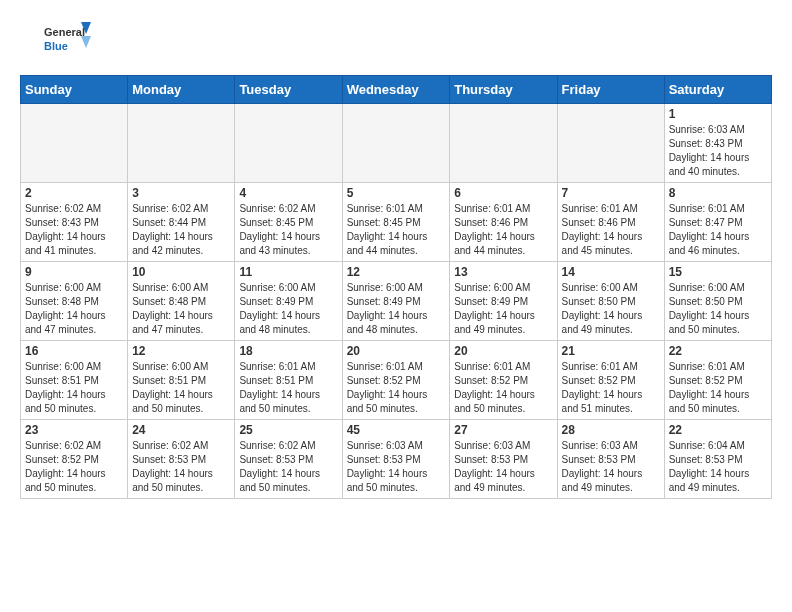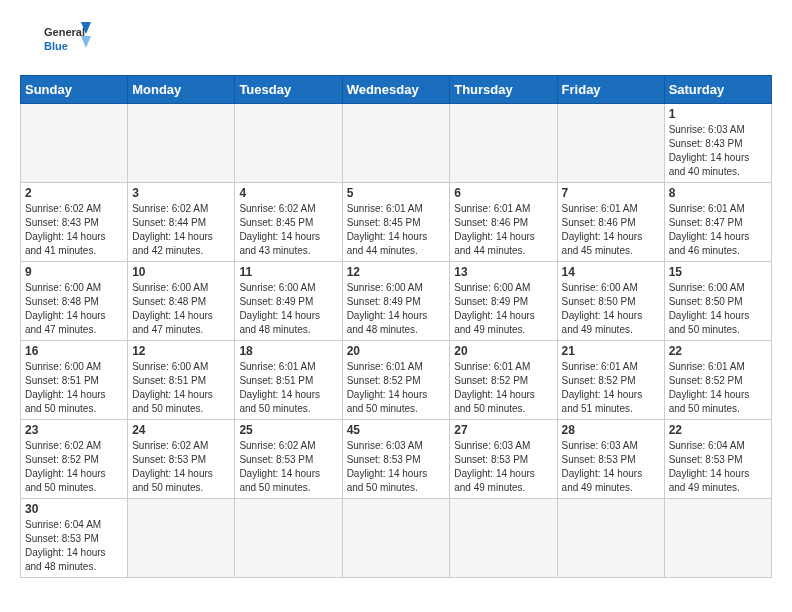--- a/index.html
+++ b/index.html
@@ -320,29 +320,14 @@
 and 49 minutes.</div>
         </td>
         <td>
           <div class="day-number">22</div>
           <div class="day-info" style="white-space: pre-line;">Sunrise: 6:04 AM
 Sunset: 8:53 PM
 Daylight: 14 hours
 and 49 minutes.</div>
         </td>
       </tr>
-      <tr>
-        <td>
-          <div class="day-number">30</div>
-          <div class="day-info" style="white-space: pre-line;">Sunrise: 6:04 AM
-Sunset: 8:53 PM
-Daylight: 14 hours
-and 48 minutes.</div>
-        </td>
-        <td class="empty last-row-cell"></td>
-        <td class="empty last-row-cell"></td>
-        <td class="empty last-row-cell"></td>
-        <td class="empty last-row-cell"></td>
-        <td class="empty last-row-cell"></td>
-        <td class="empty last-row-cell"></td>
-      </tr>
     </tbody>
 </table>
 
 </body></html>

